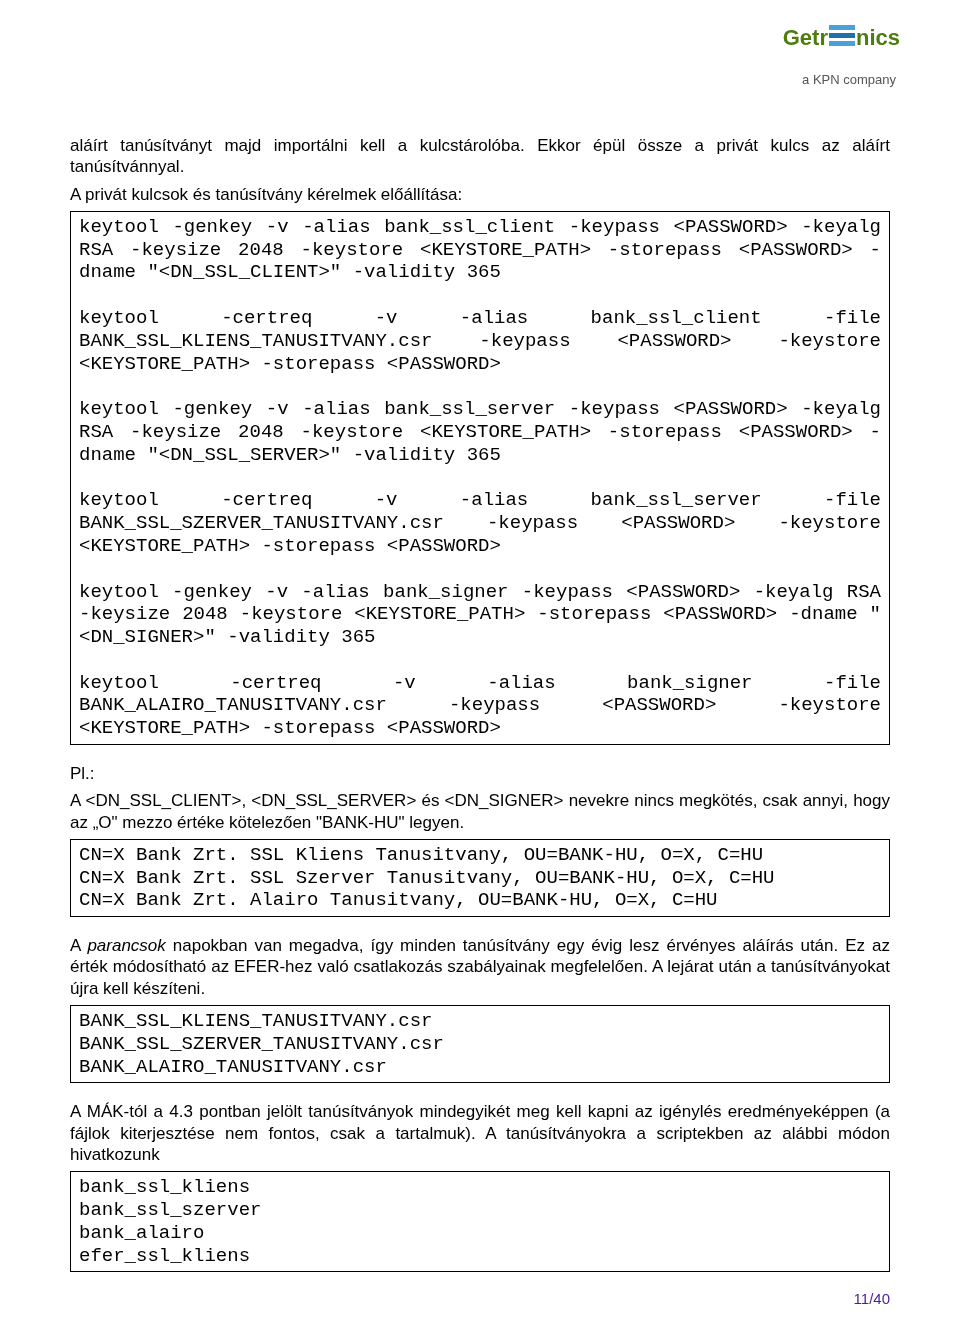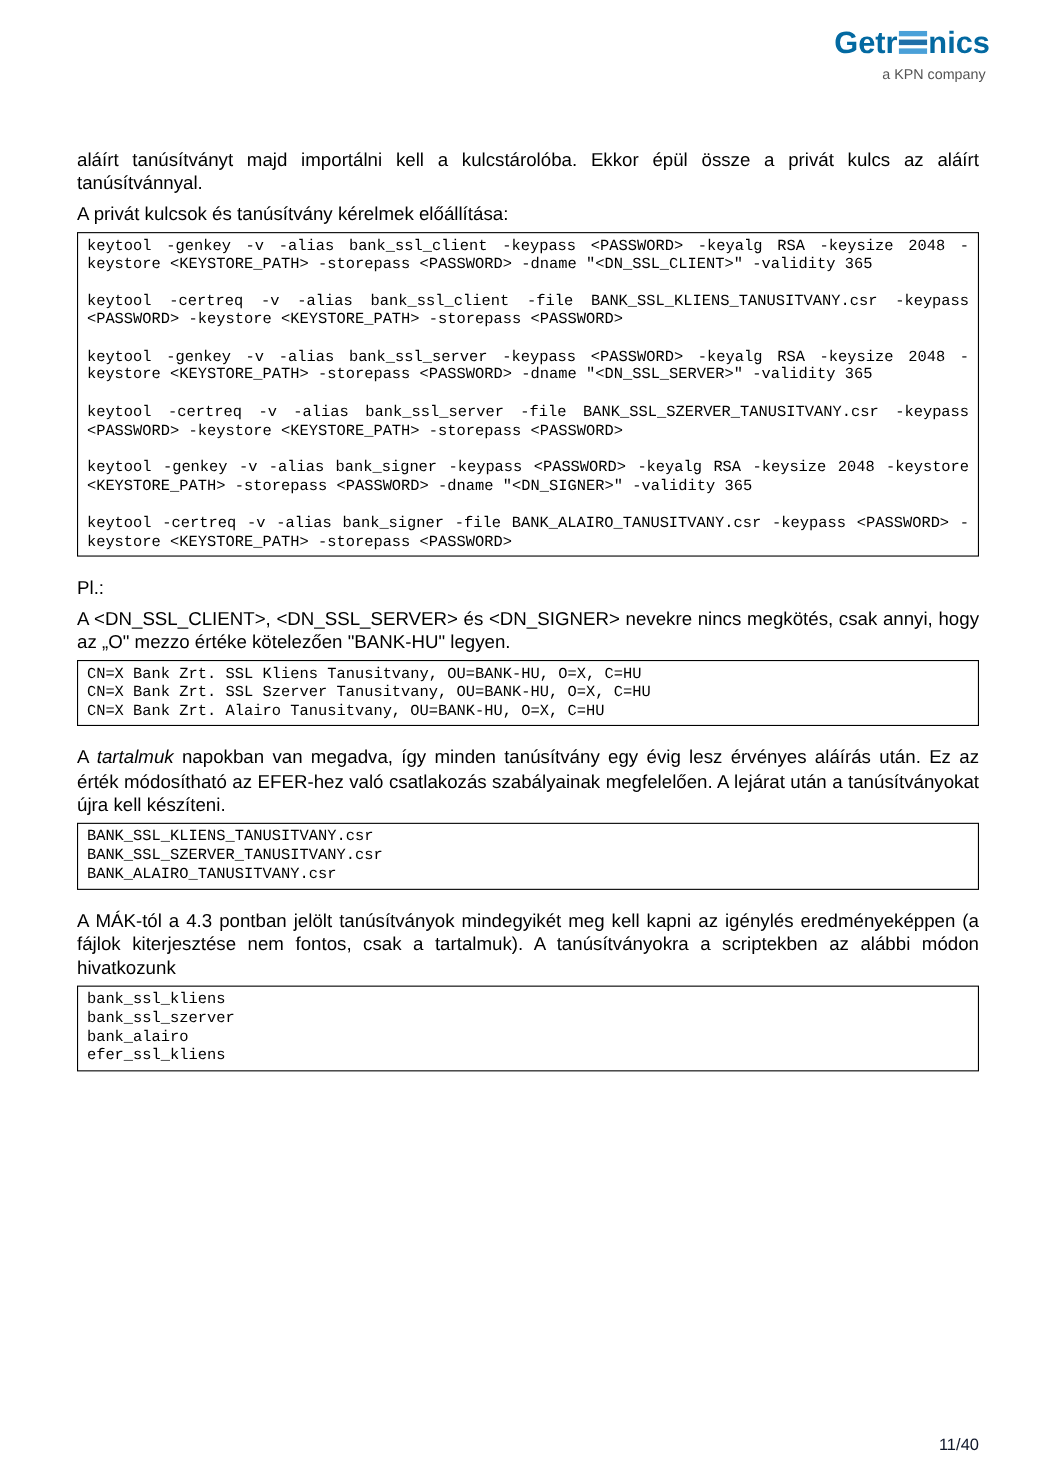--- a/index.html
+++ b/index.html
@@ -20,71 +20,71 @@
   .logo {
     position: absolute;
     top: 25px;
     right: 60px;
     text-align: right;
     line-height: 1;
     user-select: none;
   }
   .logo-main {
     font-family: Arial, sans-serif;
-    font-size: 28px;
+    font-size: 22px;
     font-weight: 800;
-    color: #0369a1;
+    color: #4d7c0f;
     letter-spacing: 0px;
   }
   .logo-bars {
     display: inline-block;
     width: 26px;
     height: 22px;
     margin: 0 1px;
     vertical-align: -2px;
   }
   .logo-sub {
     font-size: 13px;
     color: #555;
-    margin-top: 8px;
+    margin-top: 24px;
     padding-right: 4px;
   }
   .content {
     margin-top: 105px;
     font-size: 17px;
     line-height: 1.25;
     text-align: justify;
   }
   .indent1 {
     margin-left: 28px;
   }
   .code-box {
     border: 1px solid #000;
     padding: 4px 8px 4px 8px;
     margin: 6px 0 18px 0;
     font-family: "Courier New", Courier, monospace;
-    font-size: 14px;
+    font-size: 19px;
     white-space: pre-wrap;
     word-wrap: break-word;
     line-height: 1.2;
   }
   .para {
     margin: 6px 0 6px 0;
   }
   .section-heading {
     font-size: 21px;
     font-weight: bold;
     margin: 14px 0 6px 28px;
   }
   .pagenum {
     position: absolute;
-    bottom: 21px;
+    bottom: 36px;
     right: 70px;
     font-size: 15px;
-    color: #0f172a;
+    color: #4c1d95;
   }
 </style>
 </head>
 <body>
 
 <div class="page">
 
   <div class="logo">
     <div class="logo-main">
       <span>Getr</span><span class="logo-bars"><svg viewBox="0 0 26 22" width="26" height="22">
@@ -114,21 +114,21 @@
 keytool -certreq -v -alias bank_signer -file BANK_ALAIRO_TANUSITVANY.csr -keypass &lt;PASSWORD&gt; -keystore &lt;KEYSTORE_PATH&gt; -storepass &lt;PASSWORD&gt;</div>
 
     <div class="para indent1">Pl.:</div>
     <div class="para indent1">A &lt;DN_SSL_CLIENT&gt;, &lt;DN_SSL_SERVER&gt; és &lt;DN_SIGNER&gt; nevekre nincs megkötés, csak annyi, hogy az „O" mezzo értéke kötelezően "BANK-HU" legyen.</div>
 
     <div class="code-box">CN=X Bank Zrt. SSL Kliens Tanusitvany, OU=BANK-HU, O=X, C=HU
 CN=X Bank Zrt. SSL Szerver Tanusitvany, OU=BANK-HU, O=X, C=HU
 CN=X Bank Zrt. Alairo Tanusitvany, OU=BANK-HU, O=X, C=HU</div>
 
     <div class="para indent1">
-      <span>A </span><i>tartalmuk</i><span> napokban van megadva, így minden tanúsítvány egy évig lesz érvényes aláírás után. Ez az érték módosítható az EFER-hez való csatlakozás szabályainak megfelelően. A lejárat után a tanúsítványokat újra kell készíteni.</span>
+      <span>A </span><i>parancsok</i><span> napokban van megadva, így minden tanúsítvány egy évig lesz érvényes aláírás után. Ez az érték módosítható az EFER-hez való csatlakozás szabályainak megfelelően. A lejárat után a tanúsítványokat újra kell készíteni.</span>
     </div>
 
     <div class="code-box">BANK_SSL_KLIENS_TANUSITVANY.csr
 BANK_SSL_SZERVER_TANUSITVANY.csr
 BANK_ALAIRO_TANUSITVANY.csr</div>
 
     <div class="para indent1">A MÁK-tól a 4.3 pontban jelölt tanúsítványok mindegyikét meg kell kapni az igénylés eredményeképpen (a fájlok kiterjesztése nem fontos, csak a tartalmuk). A tanúsítványokra a scriptekben az alábbi módon hivatkozunk</div>
 
     <div class="code-box">bank_ssl_kliens
 bank_ssl_szerver

